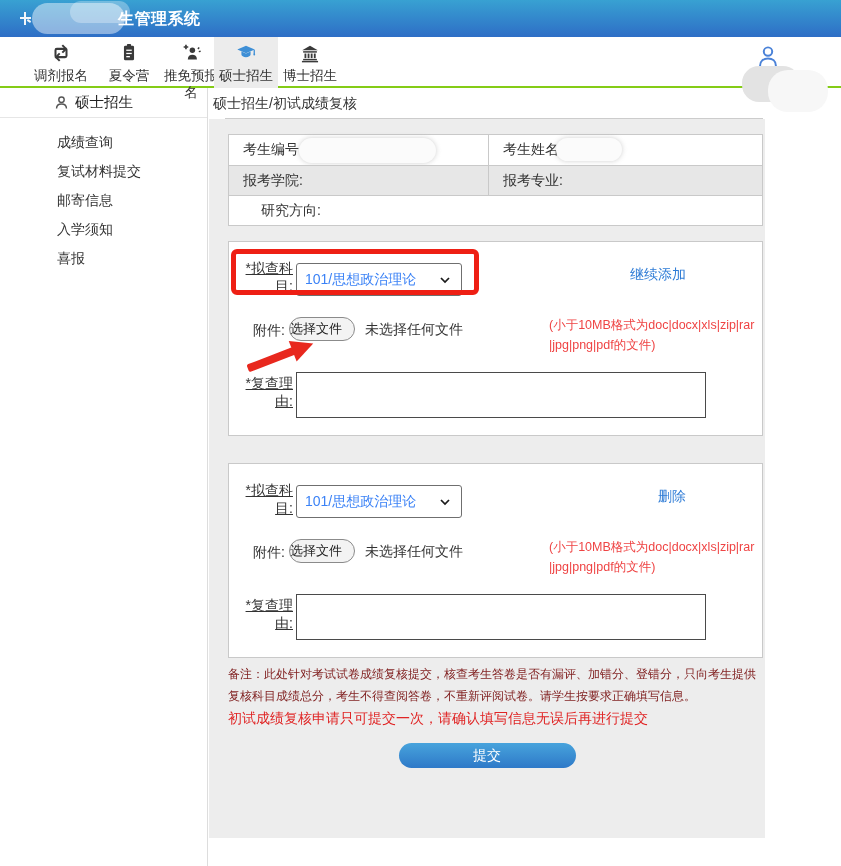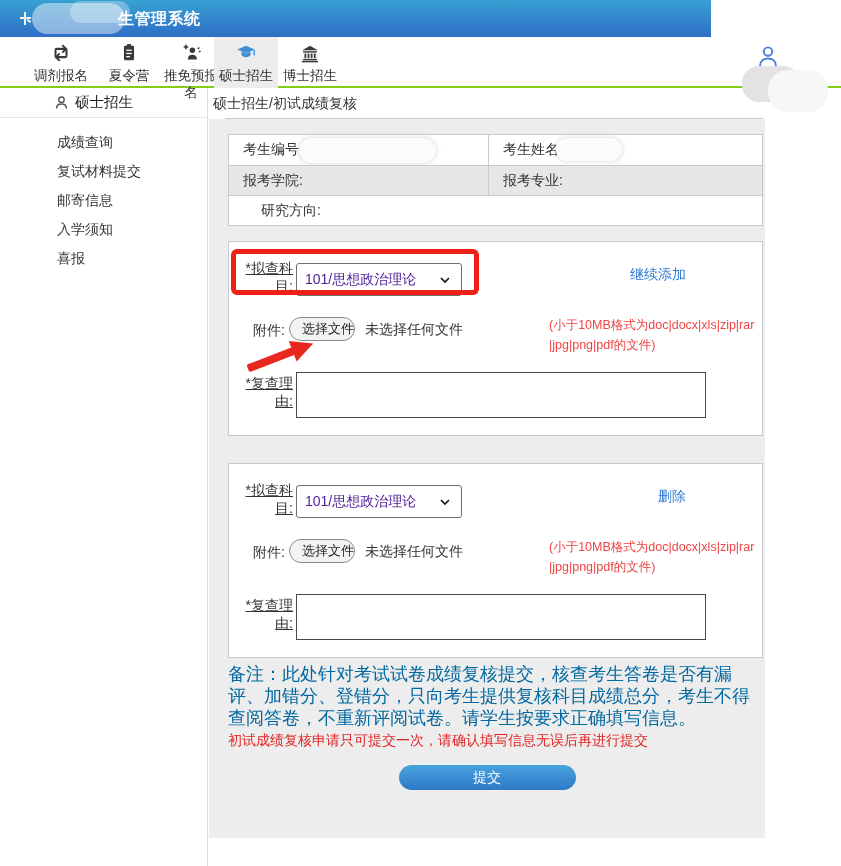--- a/index.html
+++ b/index.html
@@ -1,21 +1,21 @@
 <!DOCTYPE html>
 <html><head>
 <meta charset="utf-8">
 <style>
   * { margin:0; padding:0; box-sizing:border-box; }
   html,body { width:841px; height:866px; background:#fff; overflow:hidden;
     font-family:"Liberation Sans","DejaVu Sans",sans-serif; }
   .stage { position:relative; width:841px; height:866px; }
 
   
-  .topbar { position:absolute; left:0; top:0; width:711px; height:37px;
+  .topbar { position:absolute; left:0; top:0; width:841px; height:37px;
     background:linear-gradient(#38a1d2,#2e6ec6); z-index:10; }
   .title-blob { position:absolute; left:32px; top:3px; width:93px; height:31px;
     background:rgba(255,255,255,.45); border-radius:16px; }
   .title-blob2 { position:absolute; left:70px; top:1px; width:60px; height:22px;
     background:rgba(255,255,255,.30); border-radius:12px; }
   .title-partial { position:absolute; left:20px; top:12px; width:12px; height:14px; }
   .title-partial i { position:absolute; background:#f2f6fa; }
   .app-title { position:absolute; left:118px; top:0; height:37px; line-height:37px;
     color:#fff; font-size:16px; font-weight:bold; letter-spacing:.5px; }
 
@@ -75,42 +75,42 @@
     border:1px solid #c9c9c9; position:relative; }
   .sec1 { margin-top:15px; }
   .sec2 { margin-top:27px; }
   .f-label { position:absolute; left:10px; width:54px; text-align:right;
     font-size:14px; line-height:17.5px; color:#333;text-decoration:underline; }
   .subj-label { top:18px; }
   .reason-label { top:133px; }
   .selectbox { position:absolute; left:67px; top:21px; width:166px; height:33px;
     background:#fff; border:1px solid #6f6f6f; border-radius:3px; cursor:pointer; }
   .selectbox .sel-text { display:block; padding-left:8px; line-height:31px;
-    font-size:14px; color:#4c1d95; }
+    font-size:14px; color:#3b82f6; }
   .selectbox .chev { position:absolute; right:8px; top:8px; }
   .action-link { position:absolute; right:76px; top:24px; font-size:14px;
     color:#2f7cd6; cursor:pointer; }
   .attach-label { position:absolute; left:24px; top:80px; font-size:14px; color:#333; }
   .file-btn { position:absolute; left:60px; top:75px; width:66px; height:24px;
     background:#f3f3f3; border:1px solid #8b8b8b; border-radius:12px;
-    font-size:13px; color:#222; text-align:right; line-height:22px; cursor:pointer; }
+    font-size:13px; color:#222; text-align:left; line-height:22px; cursor:pointer; }
   .file-status { position:absolute; left:136px; top:79px; font-size:14px; color:#333; }
   .file-hint { position:absolute; left:320px; top:73px; width:206px;
     font-size:12.5px; line-height:20px; color:#ef4444; word-break:break-all; }
   .reason-box { position:absolute; left:67px; top:130px; width:410px; height:46px;
     border:1px solid #4a4a4a; background:#fff; resize:none; font-size:14px;
     font-family:"Liberation Sans","DejaVu Sans",sans-serif; padding:4px; }
 
   
   .anno-box { position:absolute; left:2px; top:7px; width:248px; height:46px;
     border:5px solid #ee1f14; border-radius:6px; z-index:4; pointer-events:none; }
   .anno-arrow { position:absolute; left:12px; top:92px; z-index:4; pointer-events:none; }
 
   
-  .remark { margin:5px 0 0 19px; width:537px; font-size:18px; line-height:22px; color:#0369a1; }
+  .remark { margin:5px 0 0 19px; width:537px; font-size:12px; line-height:22px; color:#7f1d1d; }
   .warning { margin-left:19px; width:537px; font-size:14px; line-height:22px; color:#e02525; }
   .submit-btn { display:block; margin:14px auto 0; width:177px; height:25px;
     border:none; border-radius:13px; background:linear-gradient(#47a3dc,#2e79c8);
     color:#fff; font-size:14px; cursor:pointer;
     font-family:"Liberation Sans","DejaVu Sans",sans-serif; }
 </style>
 </head>
 <body>
 
 <div class="stage">

